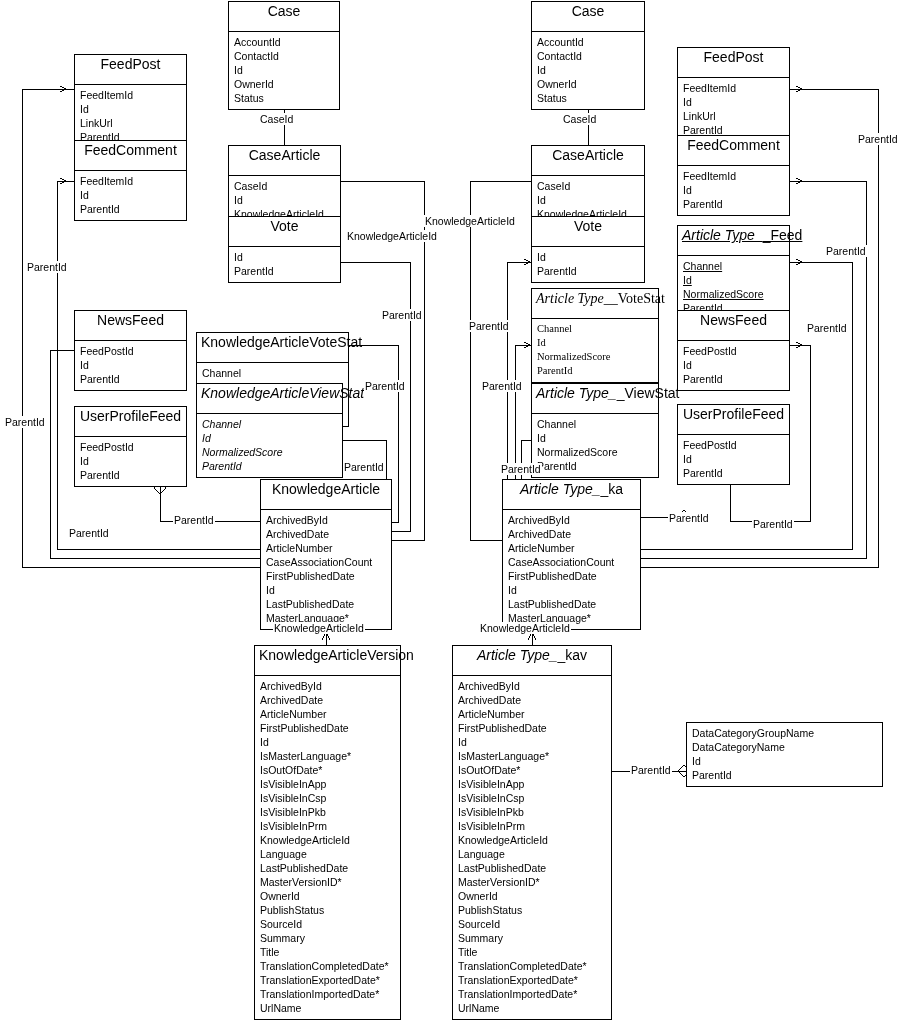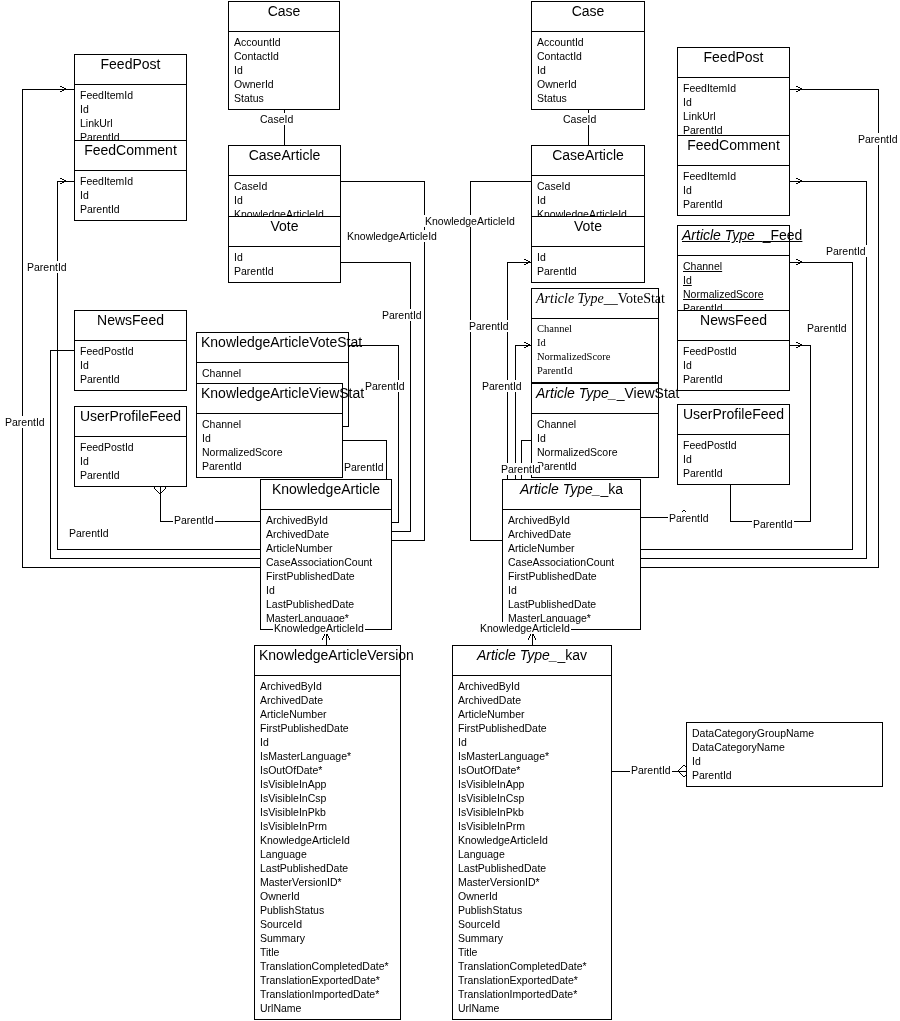--- a/index.html
+++ b/index.html
@@ -246,21 +246,21 @@
       </div>
     </div>
     <div class="entity" style="left: 677px; top: 310px; width: 113px;">
       <div class="entity-title">NewsFeed</div>
       <div class="entity-fields">
         <div class="field">FeedPostId</div>
         <div class="field">Id</div>
         <div class="field">ParentId</div>
       </div>
     </div>
-    <div class="entity" style="left: 196px; top: 383px; width: 147px;">
+    <div class="entity" style="left: 196px; top: 383px; width: 147px; font-style: italic;">
       <div class="entity-title">KnowledgeArticleViewStat</div>
       <div class="entity-fields">
         <div class="field">Channel</div>
         <div class="field">Id</div>
         <div class="field">NormalizedScore</div>
         <div class="field">ParentId</div>
       </div>
     </div>
     <div class="entity" style="left: 531px; top: 383px; width: 128px;">
       <div class="entity-title"><em>Article Type_</em><span>_ViewStat</span></div>

